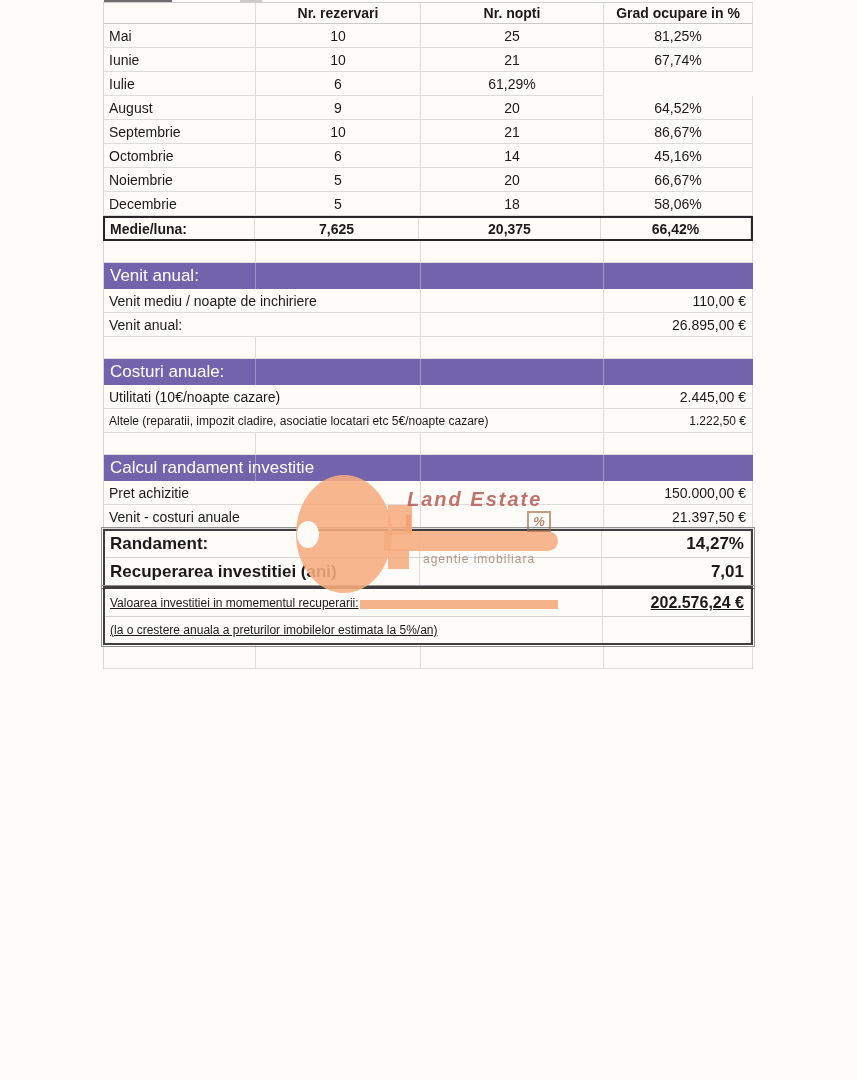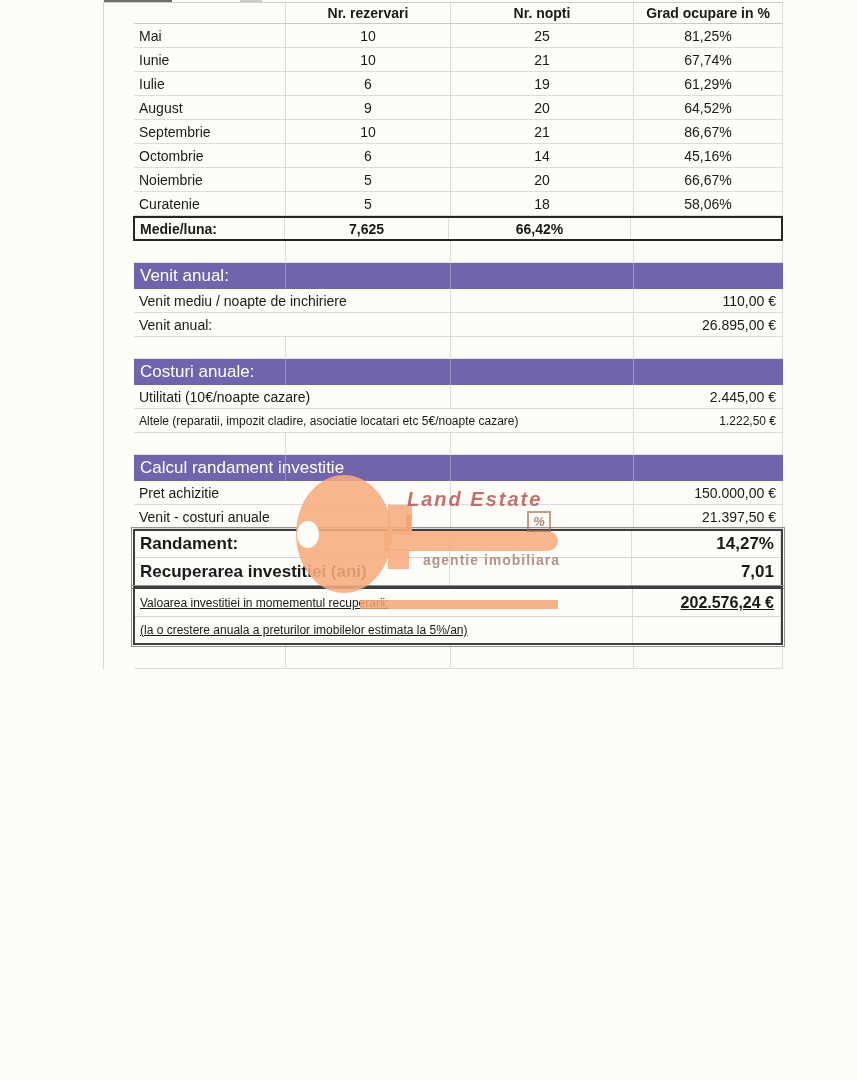--- a/index.html
+++ b/index.html
@@ -3,21 +3,21 @@
 <meta charset="utf-8">
 <style>
   html,body{margin:0;padding:0;}
   body{
     width:857px;height:1080px;position:relative;overflow:hidden;
     background:#fdfcf9;
     font-family:"Liberation Sans","DejaVu Sans",sans-serif;
     color:#1a1a1a;
   }
   .sheet{position:absolute;left:103px;top:2px;width:649px;
-    border-top:1px solid #cfcfcf;border-left:1px solid #d6d6d6;background:transparent;padding-left:30px;}
+    border-top:1px solid #cfcfcf;border-left:1px solid #d6d6d6;background:transparent;}
   .row{display:grid;grid-template-columns:152px 165px 183px 149px;}
   .row>div{box-sizing:border-box;border-right:1px solid #dcdcdc;border-bottom:1px solid #dcdcdc;
     display:flex;align-items:center;font-size:14px;overflow:visible;white-space:nowrap;background:transparent;}
   .lv{display:grid;grid-template-columns:317px 183px 149px;}
   .lv>div{box-sizing:border-box;border-right:1px solid #dcdcdc;border-bottom:1px solid #dcdcdc;
     display:flex;align-items:center;font-size:14px;white-space:nowrap;text-align:center;}
   .lvlong{display:grid;grid-template-columns:500px 149px;}
   .lvlong>div{box-sizing:border-box;border-right:1px solid #dcdcdc;border-bottom:1px solid #dcdcdc;
     display:flex;align-items:center;font-size:12px;white-space:nowrap;}
   .h21>div{height:21px}.h24>div{height:24px}.h22>div{height:22px}
@@ -51,21 +51,21 @@
   .key-shaft{left:384px;top:531px;width:174px;height:20px;background:#f6ac7e;border-radius:0 10px 10px 0;opacity:.88;}
   .key-step{left:388px;top:505px;width:24px;height:30px;background:#f6ac7e;opacity:.88;}
   .key-tooth{left:388px;top:549px;width:21px;height:20px;background:#f6ac7e;opacity:.88;}
   .skyline{left:406px;top:514px;width:120px;height:18px;display:flex;align-items:flex-end;gap:3px;opacity:.9;}
   .skyline i{display:block;background:#f3a273;width:5px;}
   .brand-text{left:407px;top:488px;font-size:20px;font-weight:bold;font-style:italic;
     letter-spacing:2px;color:#b85b55;opacity:.85;white-space:nowrap;}
   .stamp{left:527px;top:511px;width:24px;height:21px;border:2px solid rgba(168,110,80,.75);
     box-sizing:border-box;display:flex;align-items:center;justify-content:center;
     font-size:13px;font-weight:bold;font-style:italic;color:#a8765e;opacity:.9;}
-  .tagline{left:423px;top:552px;font-size:14px;font-weight:bold;color:#a58477;
+  .tagline{left:423px;top:552px;font-size:12px;font-weight:normal;color:#a58477;
     letter-spacing:1px;opacity:.85;white-space:nowrap;}
   .underbar{left:360px;top:600px;width:198px;height:9px;background:#f3a677;opacity:.85;}
 </style>
 </head>
 <body>
 
 <div class="smudge1"></div>
 <div class="smudge2"></div>
 
 <div class="sheet">
@@ -85,21 +85,20 @@
   </div>
   <div class="row h24">
     <div class="c-label">Iunie</div>
     <div class="c-num">10</div>
     <div class="c-num">21</div>
     <div class="c-num">67,74%</div>
   </div>
   <div class="row h24">
     <div class="c-label">Iulie</div>
     <div class="c-num">6</div>
-    <div class="c-num">19</div>
     <div class="c-num">61,29%</div>
   </div>
   <div class="row h24">
     <div class="c-label">August</div>
     <div class="c-num">9</div>
     <div class="c-num">20</div>
     <div class="c-num">64,52%</div>
   </div>
   <div class="row h24">
     <div class="c-label">Septembrie</div>
@@ -113,30 +112,31 @@
     <div class="c-num">14</div>
     <div class="c-num">45,16%</div>
   </div>
   <div class="row h24">
     <div class="c-label">Noiembrie</div>
     <div class="c-num">5</div>
     <div class="c-num">20</div>
     <div class="c-num">66,67%</div>
   </div>
   <div class="row h24">
-    <div class="c-label">Curatenie</div>
+    <div class="c-label">Decembrie</div>
     <div class="c-num">5</div>
     <div class="c-num">18</div>
     <div class="c-num">58,06%</div>
   </div>
 
   <div class="box-avg">
     <div class="row">
       <div class="c-label">Medie/luna:</div>
       <div class="c-num">7,625</div>
+      <div class="c-num">20,375</div>
       <div class="c-num">66,42%</div>
     </div>
   </div>
 
   <div class="row h22">
     <div></div>
       <div></div>
     <div></div>
       <div></div>
   </div>

